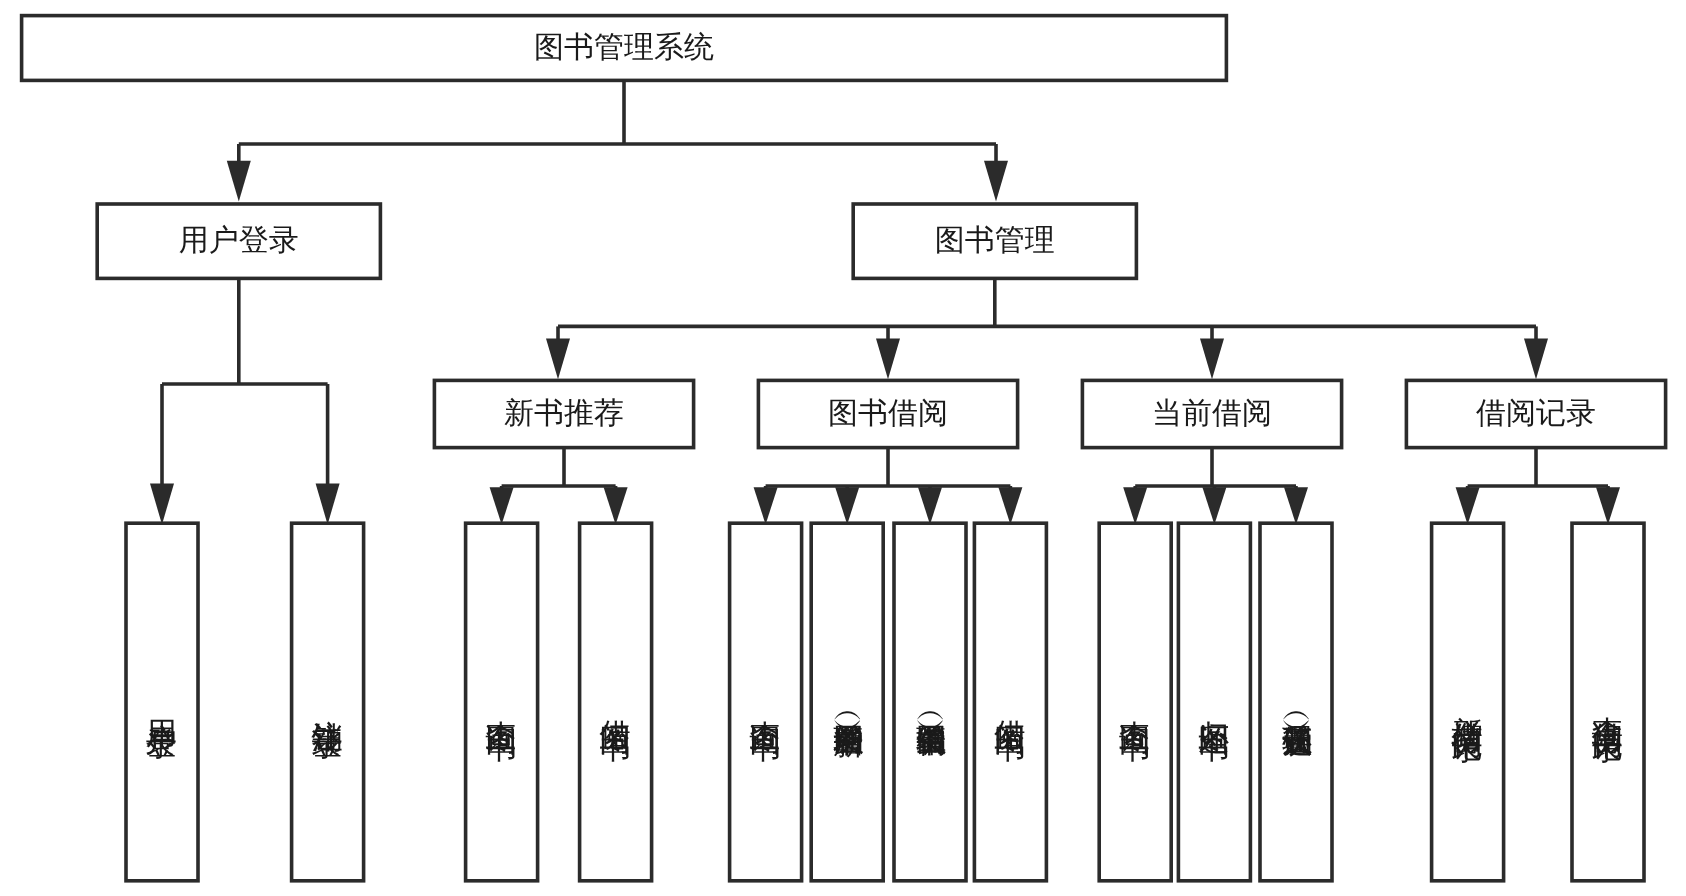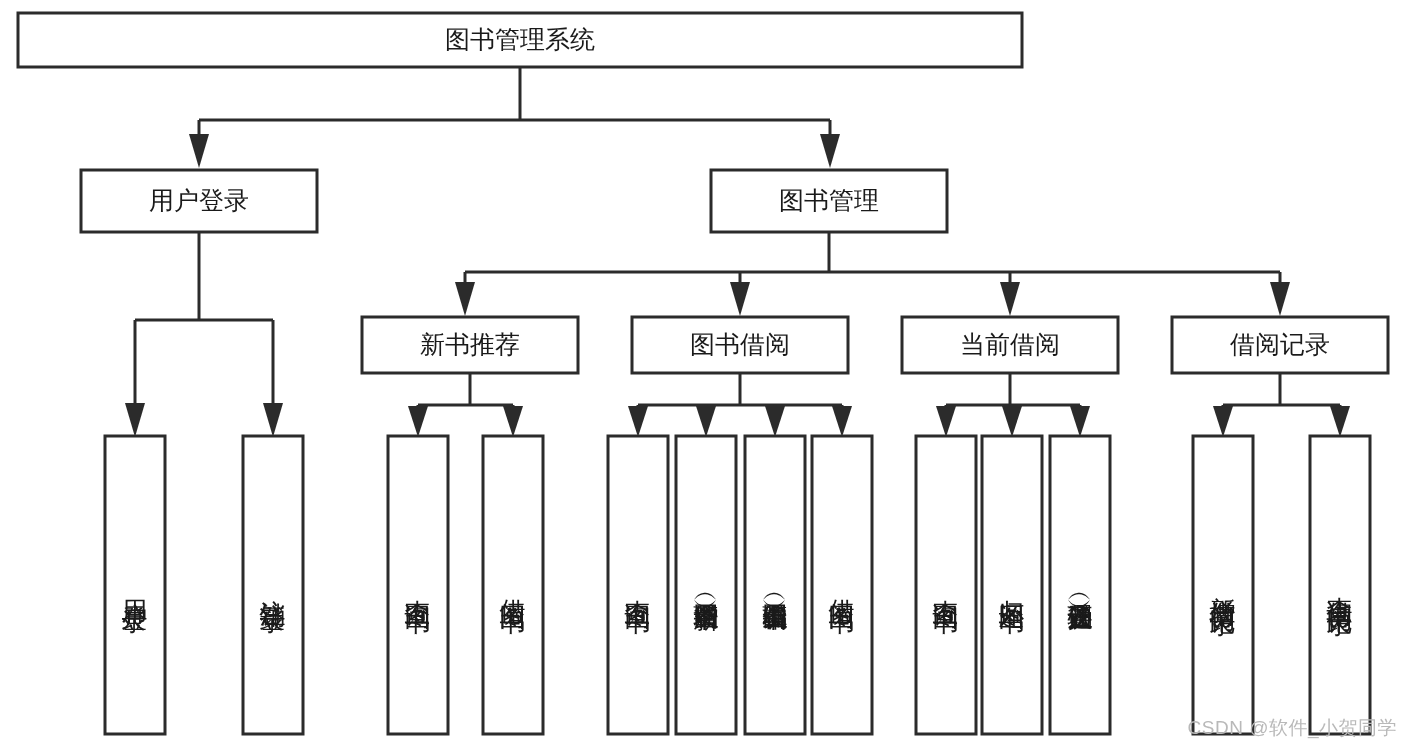--- a/index.html
+++ b/index.html
@@ -225,14 +225,13 @@
   <div class="leaf-label tight" style="left:745px; top:436px; width:60px; height:298px;">编辑图书（管理员）</div>
   <div class="leaf-label" style="left:812px; top:436px; width:60px; height:298px;">借阅图书</div>
 
   <div class="leaf-label" style="left:916px; top:436px; width:60px; height:298px;">查询图书</div>
   <div class="leaf-label" style="left:982px; top:436px; width:60px; height:298px;">归还图书</div>
   <div class="leaf-label tight" style="left:1050px; top:436px; width:60px; height:298px;">确认归还（管理员）</div>
 
   <div class="leaf-label" style="left:1193px; top:436px; width:60px; height:298px;">新增借阅记录</div>
   <div class="leaf-label" style="left:1310px; top:436px; width:60px; height:298px;">查询借阅记录</div>
 
-  <div class="watermark">CSDN @软件_小贺同学</div>
 </div>
 
 </body></html>

